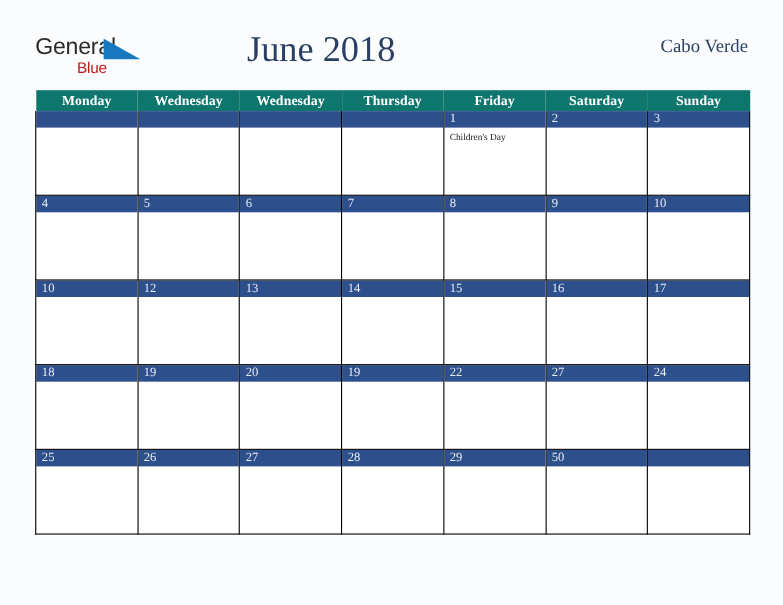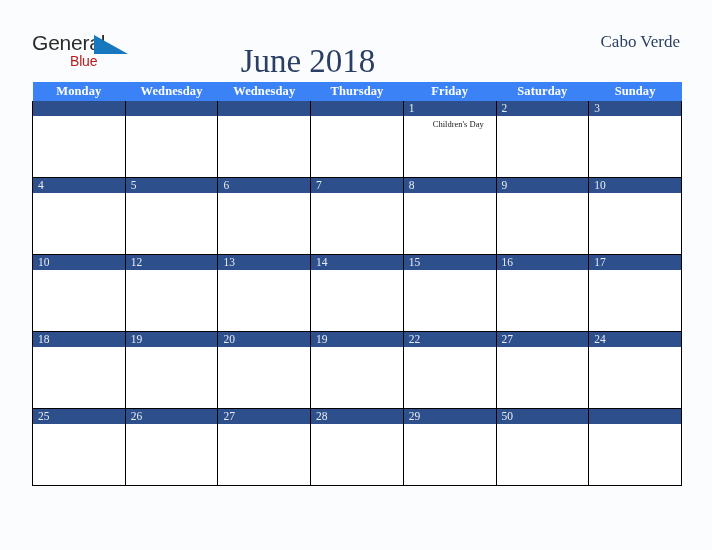--- a/index.html
+++ b/index.html
@@ -65,21 +65,21 @@
     position: absolute;
     left: 0;
     top: 26px;
     width: 584px;
     text-align: center;
     font-family: "Liberation Serif", serif;
     font-size: 33px;
     line-height: 38px;
     color: #2a3f63;
     font-weight: normal;
-    margin: 16px;
+    margin: 0;
   }
 
   
   #country-label {
     position: absolute;
     right: 32px;
     top: 32px;
     font-family: "Liberation Serif", serif;
     font-size: 17px;
     line-height: 20px;
@@ -89,21 +89,21 @@
   
   #calendar-grid {
     position: absolute;
     left: 32px;
     top: 82px;
     width: 650px;
     border-collapse: collapse;
     table-layout: fixed;
   }
   #calendar-grid th {
-    background: #3b82f6;
+    background: #0f766e;
     color: #ffffff;
     font-family: "Liberation Serif", serif;
     font-size: 12.5px;
     font-weight: bold;
     height: 19px;
     padding: 0;
     text-align: center;
     border: none;
     letter-spacing: 0.1px;
   }
@@ -136,21 +136,20 @@
     padding: 3px 4px 0 5px;
     font-family: "Liberation Serif", serif;
     font-size: 8.5px;
     line-height: 11px;
     color: #1a1a1a;
   }
   .event-item {
     display: block;
     white-space: nowrap;
     overflow: hidden;
-    margin-left: 24px;
   }
 </style>
 </head>
 <body>
 
 <div id="page-header">
 
   <div id="brand-logo">
     <span id="logo-word-general">General</span>
     <span id="logo-triangle">

